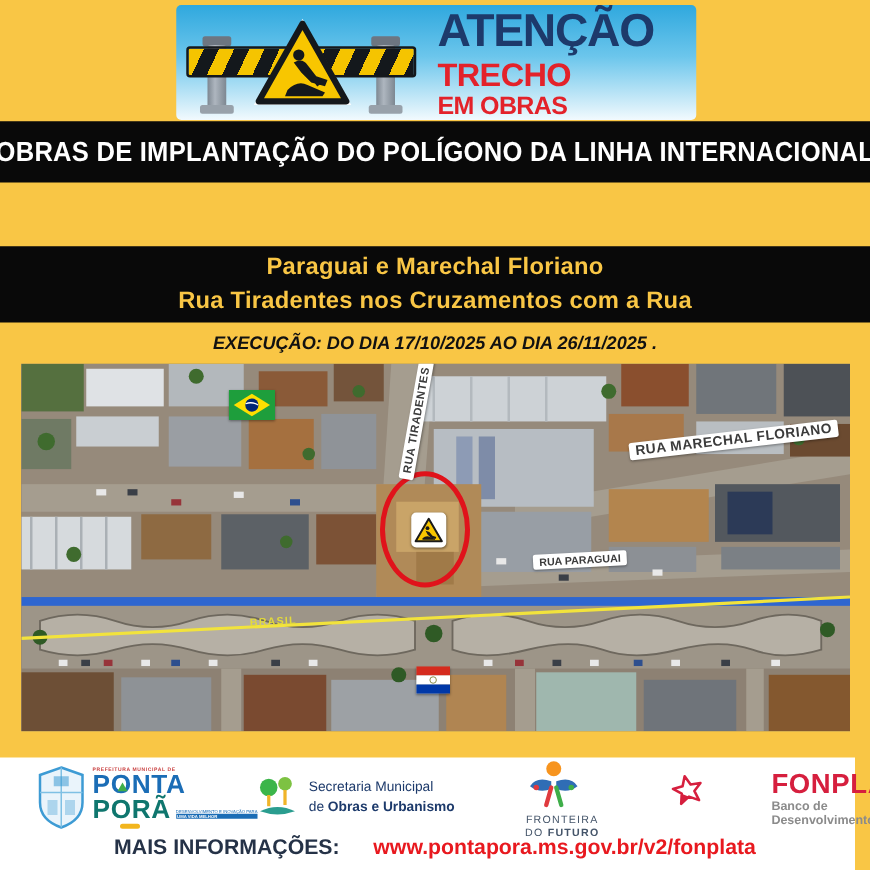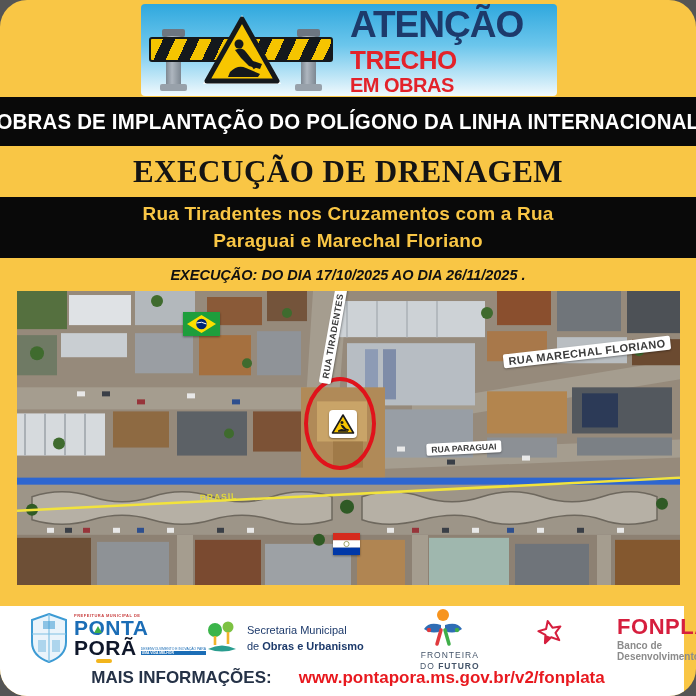--- a/index.html
+++ b/index.html
@@ -1,18 +1,18 @@
 <!DOCTYPE html>
 <html><head>
 <meta charset="utf-8">
 <style>
   html,body{margin:0;padding:0;background:#555;}
   *{box-sizing:border-box;}
   .poster{position:relative;width:696px;height:696px;margin:0 auto;overflow:hidden;
-    background:#F9C645;font-family:"Liberation Sans",sans-serif;border-radius:27px;}
+    background:#F9C645;font-family:"Liberation Sans",sans-serif;}
 
   
   .banner{position:absolute;left:141px;top:4px;width:416px;height:92px;border-radius:4px;
     background:linear-gradient(180deg,#2FA8DE 0%,#6CC6EC 45%,#D9F0FA 90%,#F2FAFE 100%);
     display:flex;align-items:center;overflow:hidden;}
   .barricade{position:relative;width:205px;height:92px;flex:0 0 auto;}
   .post{position:absolute;width:15px;height:50px;top:32px;border-radius:2px;
     background:linear-gradient(90deg,#7d8791,#aeb6bf 40%,#7d8791);}
   .post.p1{left:25px;} .post.p2{left:160px;}
   .post-cap{position:absolute;width:23px;height:8px;top:25px;background:#6d7681;border-radius:2px;}
@@ -54,21 +54,21 @@
   .sign-roadwork{position:absolute;left:312px;top:119px;width:28px;height:28px;background:#fff;border-radius:4px;
     box-shadow:0 1px 2px rgba(0,0,0,.4);display:flex;align-items:center;justify-content:center;}
 
   
   .footer{position:absolute;left:0;top:606px;width:684px;height:90px;background:#ffffff;}
   .logo-pontapora{position:absolute;left:30px;top:6px;display:flex;align-items:center;}
   .pp-text{margin-left:6px;position:relative;}
   .pp-pre{font-size:4px;font-weight:bold;color:#C94040;letter-spacing:0.5px;}
   .pp-name1{font-size:21px;font-weight:800;color:#1B6DB6;line-height:0.95;letter-spacing:0.5px;}
   .pp-row{display:flex;align-items:flex-end;}
-  .pp-name2{font-size:21px;font-weight:800;color:#0f172a;line-height:0.95;letter-spacing:0.5px;}
+  .pp-name2{font-size:21px;font-weight:800;color:#0f766e;line-height:0.95;letter-spacing:0.5px;}
   .pp-tag{margin-left:4px;margin-bottom:2px;}
   .pp-tag div{font-size:3.4px;color:#1B6DB6;line-height:1.3;}
   .pp-tag div:last-child{font-weight:bold;background:#1B6DB6;color:#fff;padding:0 1px;}
   .pp-dash{width:16px;height:4px;background:#F2B51D;border-radius:2px;margin:2px 0 0 22px;}
   .pp-o-accent{position:absolute;left:20px;top:13px;width:0;height:0;
     border-left:4px solid transparent;border-right:4px solid transparent;border-bottom:7px solid #3FAE49;}
   .logo-secretaria{position:absolute;left:205px;top:14px;display:flex;align-items:center;justify-content:space-between;}
   .sec-text{margin-left:8px;color:#1D3A6B;font-size:11px;line-height:1.5;}
   .sec-text b{font-weight:bold;}
   .logo-fronteira{position:absolute;left:420px;top:2px;width:112px;display:flex;flex-direction:column;align-items:flex-start;}
@@ -109,25 +109,24 @@
       <div class="atencao">ATENÇÃO</div>
       <div class="trecho">TRECHO</div>
       <div class="emobras">EM OBRAS</div>
     </div>
   </div>
 
   <div class="bar-title">
     <span>OBRAS DE IMPLANTAÇÃO DO POLÍGONO DA LINHA INTERNACIONAL</span>
   </div>
 
-  <div class="drenagem">EXECUÇÃO DE DRENAGEM</div>
 
   <div class="bar-location">
+    <div>Paraguai e Marechal Floriano</div>
     <div>Rua Tiradentes nos Cruzamentos com a Rua</div>
-    <div>Paraguai e Marechal Floriano</div>
   </div>
 
   <div class="schedule">EXECUÇÃO: DO DIA 17/10/2025 AO DIA 26/11/2025 .</div>
 
   <div class="map">
     <svg class="base" viewBox="0 0 663 293" preserveAspectRatio="none">
       <rect x="0" y="0" width="663" height="293" fill="#8d8173"></rect>
       <rect x="0" y="0" width="663" height="186" fill="#968a7b"></rect>
 
       <g fill="#a59d8f">

